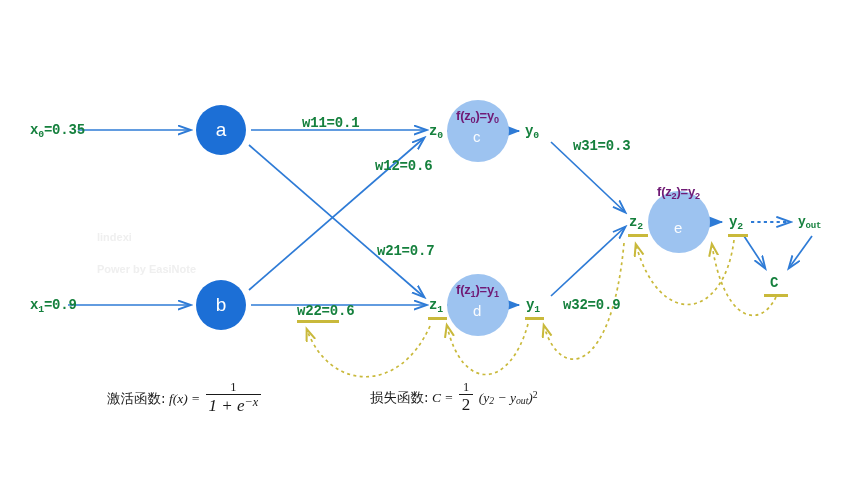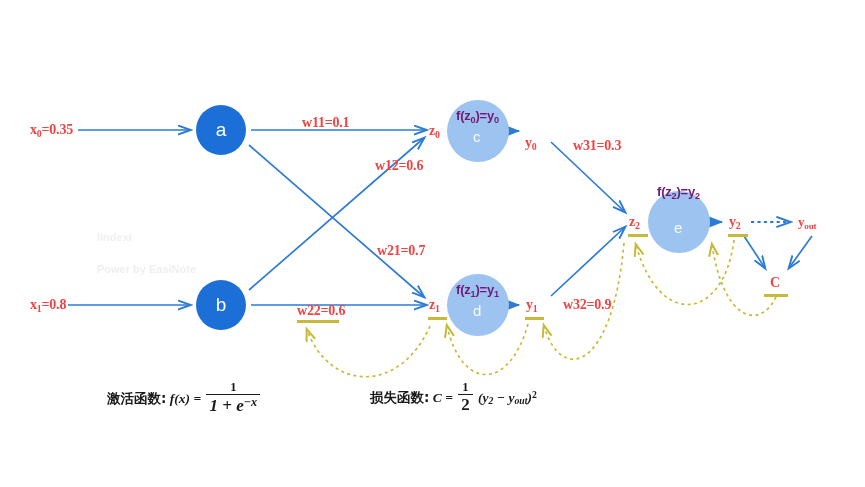--- a/index.html
+++ b/index.html
@@ -18,22 +18,22 @@
   #svg-layer {
     position: absolute;
     left: 0;
     top: 0;
     width: 865px;
     height: 487px;
   }
   .lbl {
     position: absolute;
     white-space: nowrap;
-    color: #ef4444;
-    font-family: Liberation Serif, serif;
+    color: #15803d;
+    font-family: Liberation Mono, monospace;
     line-height: 1;
   }
   
   .input-label {
     font-size: 14px;
     font-weight: bold;
     letter-spacing: -0.2px;
   }
   
   .weight-label {
@@ -96,21 +96,20 @@
     height: 3px;
     background: #C9B93B;
   }
   
   .formula {
     position: absolute;
     white-space: nowrap;
     color: #1a1a1a;
     font-size: 13.5px;
     font-family: "Liberation Serif", serif;
-    font-weight: bold;
   }
   .formula .cn {
     font-family: "DejaVu Sans", sans-serif;
     font-size: 13.5px;
   }
   .formula .ital {
     font-style: italic;
   }
   .frac {
     display: inline-block;
@@ -256,21 +255,21 @@
 
   <div class="watermark" style="left:97px; top:214px;">
     <div>lindexi</div>
     <div>Power by EasiNote</div>
   </div>
 
   <div class="lbl input-label" style="left:30px; top:123px;">
     <span>x</span><span class="sub">0</span><span>=0.35</span>
   </div>
   <div class="lbl input-label" style="left:30px; top:298px;">
-    <span>x</span><span class="sub">1</span><span>=0.8</span>
+    <span>x</span><span class="sub">1</span><span>=0.9</span>
   </div>
 
   <div class="neuron" style="left:196px; top:105px; width:50px; height:50px;">
     <span>a</span>
   </div>
   <div class="neuron" style="left:196px; top:280px; width:50px; height:50px;">
     <span>b</span>
   </div>
 
   <div class="lbl weight-label" style="left:302px; top:116px;">w11=0.1</div>
@@ -301,21 +300,21 @@
   <div class="sigmoid-blob" style="left:648px; top:191px; width:62px; height:62px;"></div>
   <div class="blob-formula" style="left:657px; top:184px;">
     <span>f(z</span><span class="sub">2</span><span>)=y</span><span class="sub">2</span>
   </div>
   <div class="blob-c" style="left:674px; top:219px;">e</div>
 
   <div class="lbl var-label" style="left:429px; top:124px;">
     <span>z</span><span class="sub">0</span>
   </div>
 
-  <div class="lbl var-label" style="left:525px; top:136px;">
+  <div class="lbl var-label" style="left:525px; top:124px;">
     <span>y</span><span class="sub">0</span>
   </div>
 
   <div class="lbl var-label" style="left:429px; top:298px;">
     <span>z</span><span class="sub">1</span>
   </div>
   <div class="gold-underline" style="left:428px; top:317px; width:19px;"></div>
 
   <div class="lbl var-label" style="left:526px; top:298px;">
     <span>y</span><span class="sub">1</span>

